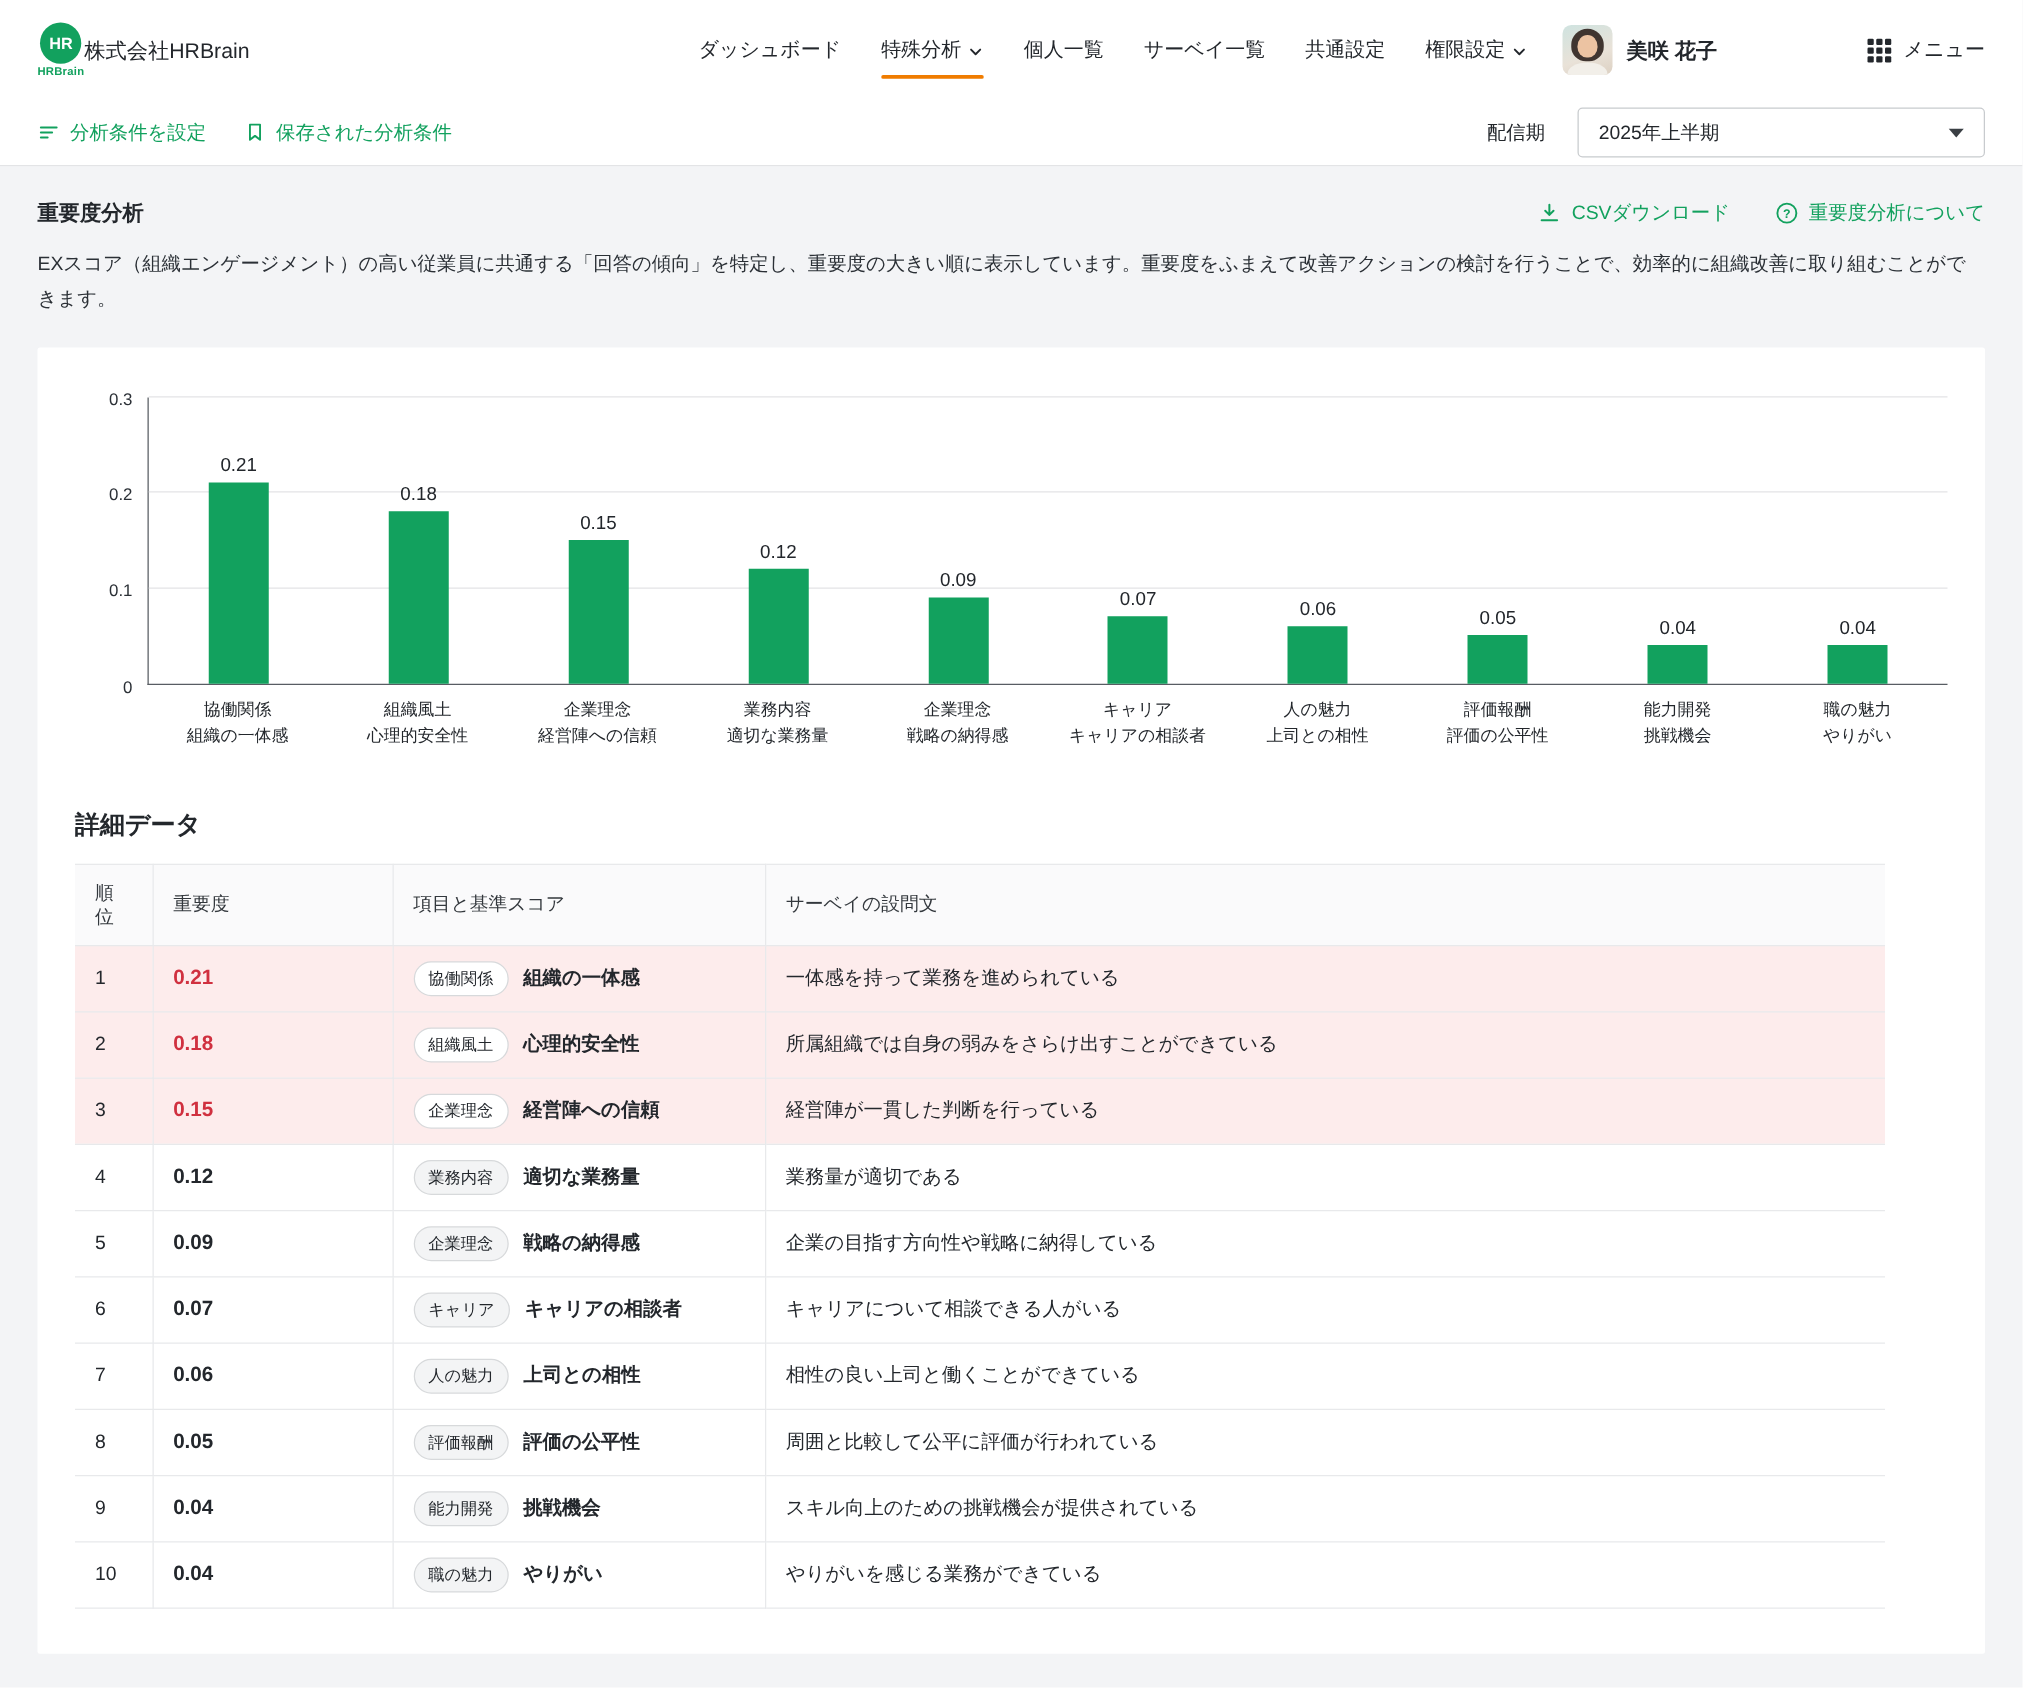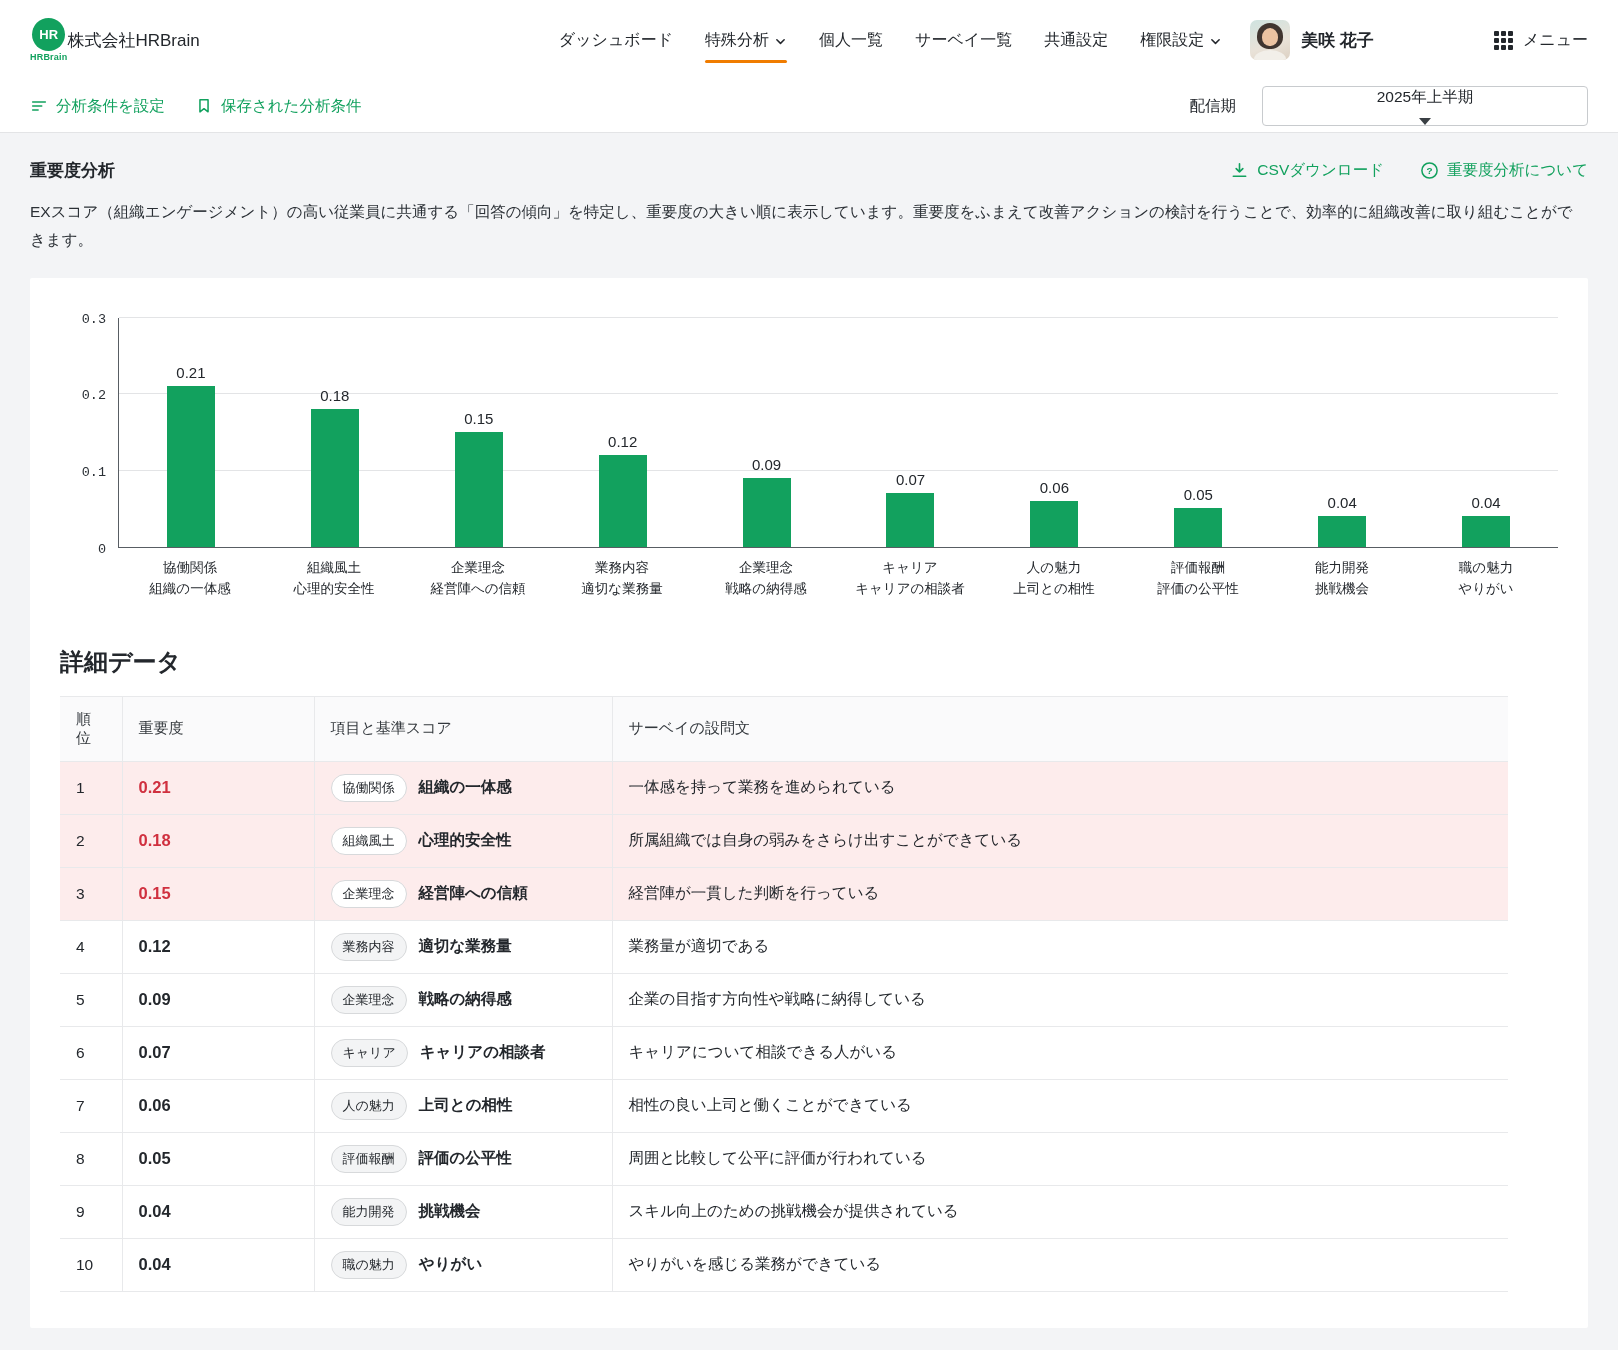--- a/index.html
+++ b/index.html
@@ -39,52 +39,52 @@
   .grid-icon { display:grid; grid-template-columns:repeat(3,5px); grid-auto-rows:5px; gap:2px; }
   .grid-icon i { background:#23272C; border-radius:1px; }
 
   
   .toolbar { height:53px; background:#fff; border-bottom:1px solid #E3E4E6; display:flex; align-items:center;
     padding:0 30px; gap:30px; }
   .tool-link { display:flex; align-items:center; gap:8px; color:var(--green); font-size:15.5px; cursor:pointer; }
   .tool-link svg { display:block; }
   .period { margin-left:auto; display:flex; align-items:center; gap:26px; font-size:15.5px; }
   .select { width:326px; height:40px; border:1px solid #C8CBCE; border-radius:4px; background:#fff;
-    display:flex; align-items:center; justify-content:space-between; padding:0 16px; font-size:15.5px; cursor:pointer;flex-direction:column; }
+    display:flex; align-items:center; justify-content:space-between; padding:0 16px; font-size:15.5px; cursor:pointer; }
   .tri-down { width:0; height:0; border-left:6px solid transparent; border-right:6px solid transparent;
     border-top:7px solid #3A3F44; }
 
   
   .content { padding:26px 30px 0; }
   .title-row { display:flex; align-items:center; }
   .page-title { font-size:17px; font-weight:bold; }
   .title-links { margin-left:auto; display:flex; gap:36px;text-align:right; }
   .desc { margin-top:16px; font-size:15.5px; line-height:1.8; color:#2B3036; }
 
   .card { margin-top:24px; background:#fff; border-radius:2px; padding:28px 30px 36px; }
 
   
   .chart { margin-top:12px; }
   .plot-row { display:flex; align-items:stretch; }
   .y-gutter { width:58px; position:relative; }
-  .ytick { position:absolute; right:12px; font-size:13.5px; color:#2B3036;font-family:Liberation Mono, monospace; }
+  .ytick { position:absolute; right:12px; font-size:13.5px; color:#2B3036; }
   .plot { flex:1; position:relative; height:230px; border-left:1px solid #585D63; border-bottom:1px solid #585D63; }
   .grid-layer { position:absolute; inset:0; pointer-events:none; }
   .gridline { position:absolute; left:0; right:0; height:1px; background:#E3E4E6; }
   .bars { position:absolute; inset:0; display:flex; align-items:flex-end; }
   .bar-col { flex:1; height:100%; display:flex; flex-direction:column; align-items:center; justify-content:flex-end; }
   .bar-value { font-size:15px; margin-bottom:5px; color:#23272C; }
   .bar { width:48px; background:var(--green); cursor:pointer; }
   .cats-row { display:flex; }
   .cats-spacer { width:58px; }
   .cats { flex:1; display:flex; }
   .cat { flex:1; text-align:center; font-size:13.5px; line-height:1.55; padding-top:10px; color:#23272C; }
 
   
-  .detail-title { margin-top:46px; font-size:24px; font-weight:bold; }
+  .detail-title { margin-top:46px; font-size:20px; font-weight:bold; }
   table.detail { margin-top:18px; width:calc(100% - 50px); border-collapse:collapse; }
   .detail th { text-align:left; font-weight:normal; font-size:15px; color:#33383D; background:#FAFAFB;
     padding:13px 16px; border-top:1px solid var(--border); border-bottom:1px solid var(--border); }
   .detail td { padding:12px 16px; font-size:15.5px; border-bottom:1px solid var(--border); vertical-align:middle; }
   .detail th:not(:last-child), .detail td:not(:last-child) { border-right:1px solid var(--border); }
   .w-rank { width:62px; } .w-imp { width:192px; } .w-item { width:298px; }
   tr.highlight { background:var(--pink); }
   .imp { font-weight:bold; font-size:16.5px; }
   tr.highlight .imp { color:var(--red); }
   .badge { display:inline-block; padding:4px 11px; background:#F3F4F5; border:1px solid #D7D9DB;

